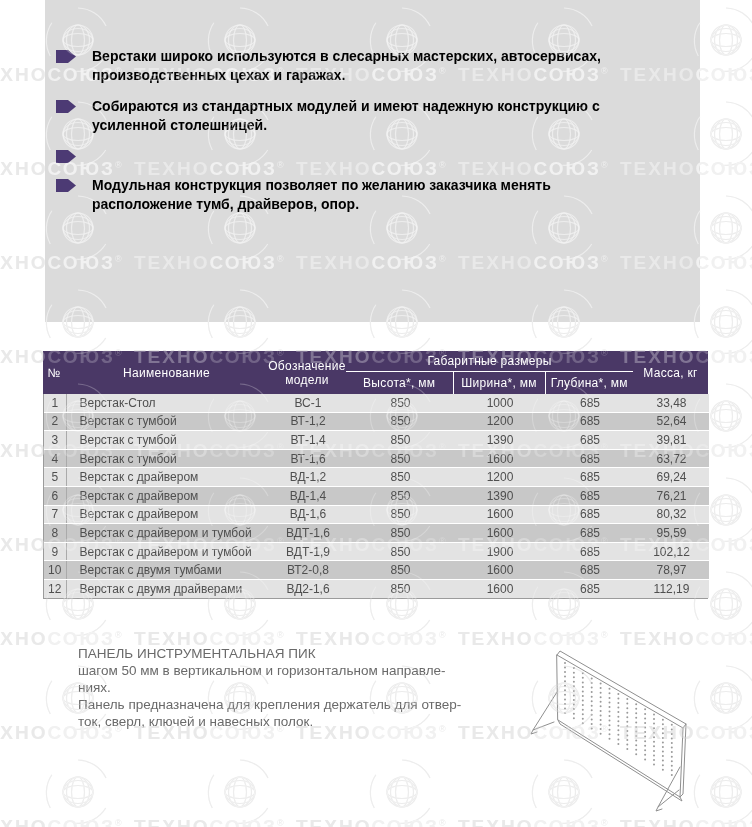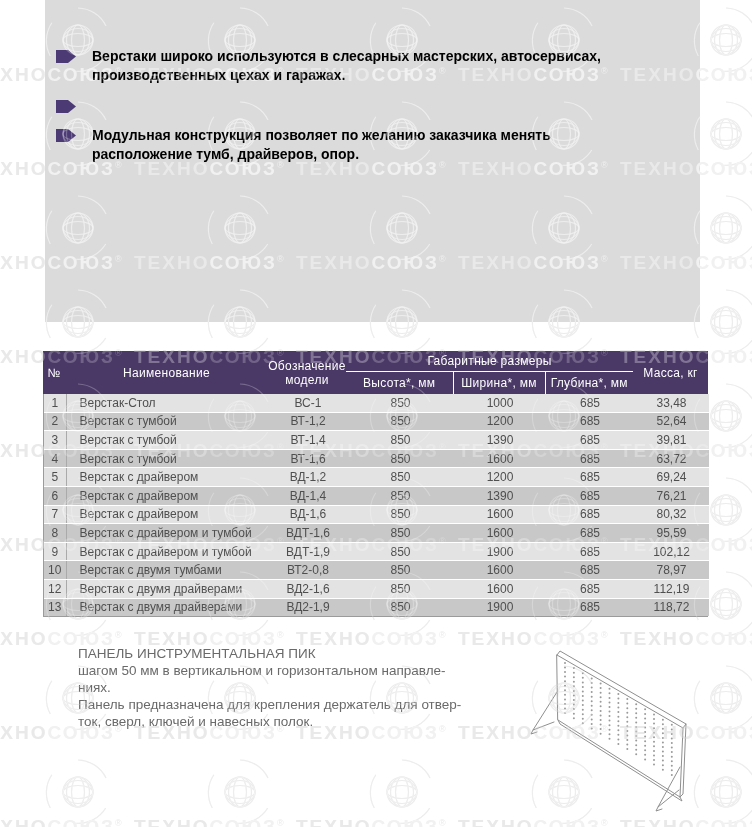--- a/index.html
+++ b/index.html
@@ -645,20 +645,24 @@
       <div class="wm-text" style="left: 620px; top: 816px;"><span class="wm-t1">ТЕХНО</span><span class="wm-t2">СОЮЗ</span></div>
     </div>
 
   <div class="content">
 
 
     <div class="bullets">
       <div class="bullet-item">
         <span class="bullet-arrow"></span>
         <span class="txt">Верстаки широко используются в слесарных мастерских, автосервисах, производственных цехах и гаражах.</span>
+      </div>
+      <div class="bullet-item">
+        <span class="bullet-arrow"></span>
+        <span class="txt">Собираются из стандартных модулей и имеют надежную конструкцию с усиленной столешницей.</span>
       </div>
       <div class="bullet-item">
         <span class="bullet-arrow"></span>
       </div>
       <div class="bullet-item">
         <span class="bullet-arrow"></span>
         <span class="txt">Модульная конструкция позволяет по желанию заказчика менять расположение тумб, драйверов, опор.</span>
       </div>
     </div>
 
@@ -791,29 +795,20 @@
                 <td class="mass">78,97</td>
               </tr>
               <tr>
                 <td class="no">12</td>
                 <td class="name">Верстак с двумя драйверами</td>
                 <td class="model">ВД2-1,6</td>
                 <td class="h">850</td>
                 <td class="w">1600</td>
                 <td class="d">685</td>
                 <td class="mass">112,19</td>
-              </tr>
-              <tr>
-                <td class="no">13</td>
-                <td class="name">Верстак с двумя драйверами</td>
-                <td class="model">ВД2-1,9</td>
-                <td class="h">850</td>
-                <td class="w">1900</td>
-                <td class="d">685</td>
-                <td class="mass">118,72</td>
               </tr>
             </tbody>
         </table>
       </div>
     </div>
 
     <div class="options">
       <div class="o-sub">ПАНЕЛЬ ИНСТРУМЕНТАЛЬНАЯ ПИК</div>
       <div class="o-line">шагом 50 мм в вертикальном и горизонтальном направле-</div>
       <div class="o-line">ниях.</div>

